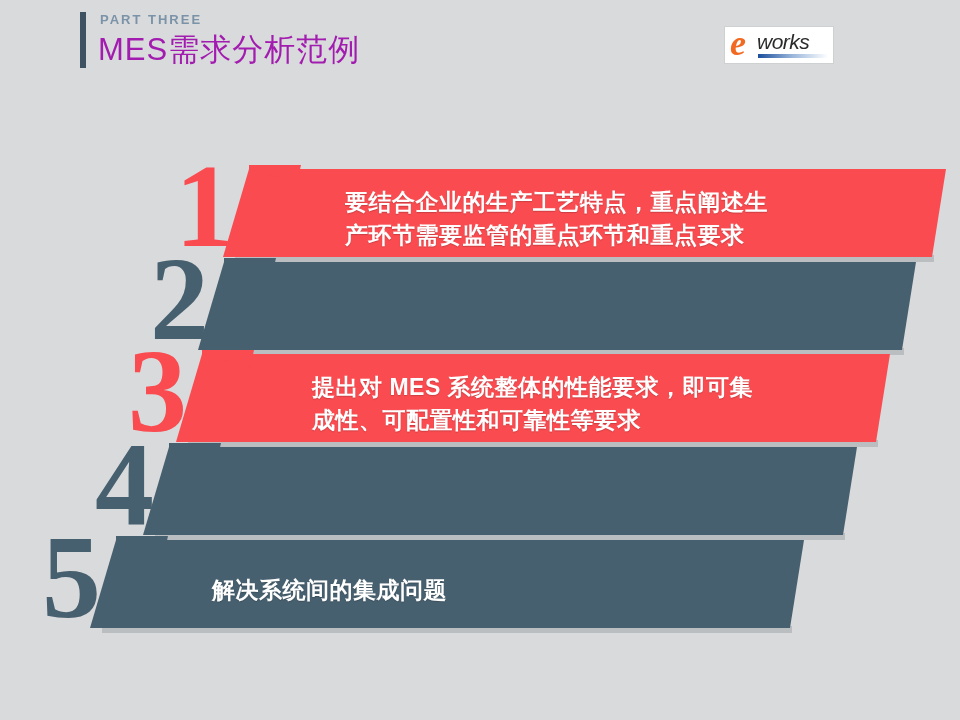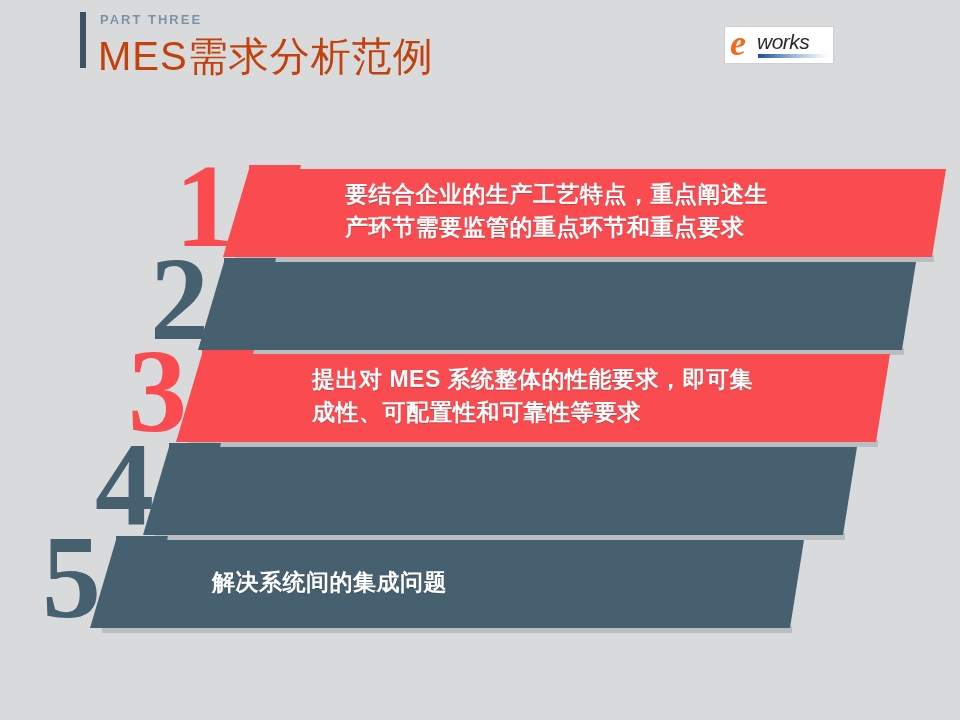--- a/index.html
+++ b/index.html
@@ -38,24 +38,24 @@
     top: 12px;
     font-size: 13px;
     font-weight: bold;
     letter-spacing: 2.0px;
     color: #7b93a8;
   }
   #header-title {
     position: absolute;
     left: 74px;
     top: 29px;
-    font-size: 40px;
+    font-size: 31px;
     font-weight: normal;
     letter-spacing: 1px;
-    color: #c2410c;
+    color: #a21caf;
     white-space: nowrap;
   }
 
   
   #brand-logo {
     position: absolute;
     right: 18px;
     top: 26px;
     width: 110px;
     height: 38px;
@@ -118,21 +118,21 @@
     user-select: none;
   }
   .ribbon-shape {
     position: absolute;
     top: 0;
     height: 92px;
     z-index: 2;
   }
   .ribbon-text {
     position: absolute;
-    top: 0;
+    top: 8px;
     height: 92px;
     z-index: 3;
     display: flex;
     flex-direction: column;
     justify-content: center;
     color: #ffffff;
     font-size: 23px;
     font-weight: bold;
     line-height: 1.42;
     letter-spacing: 0.5px;

